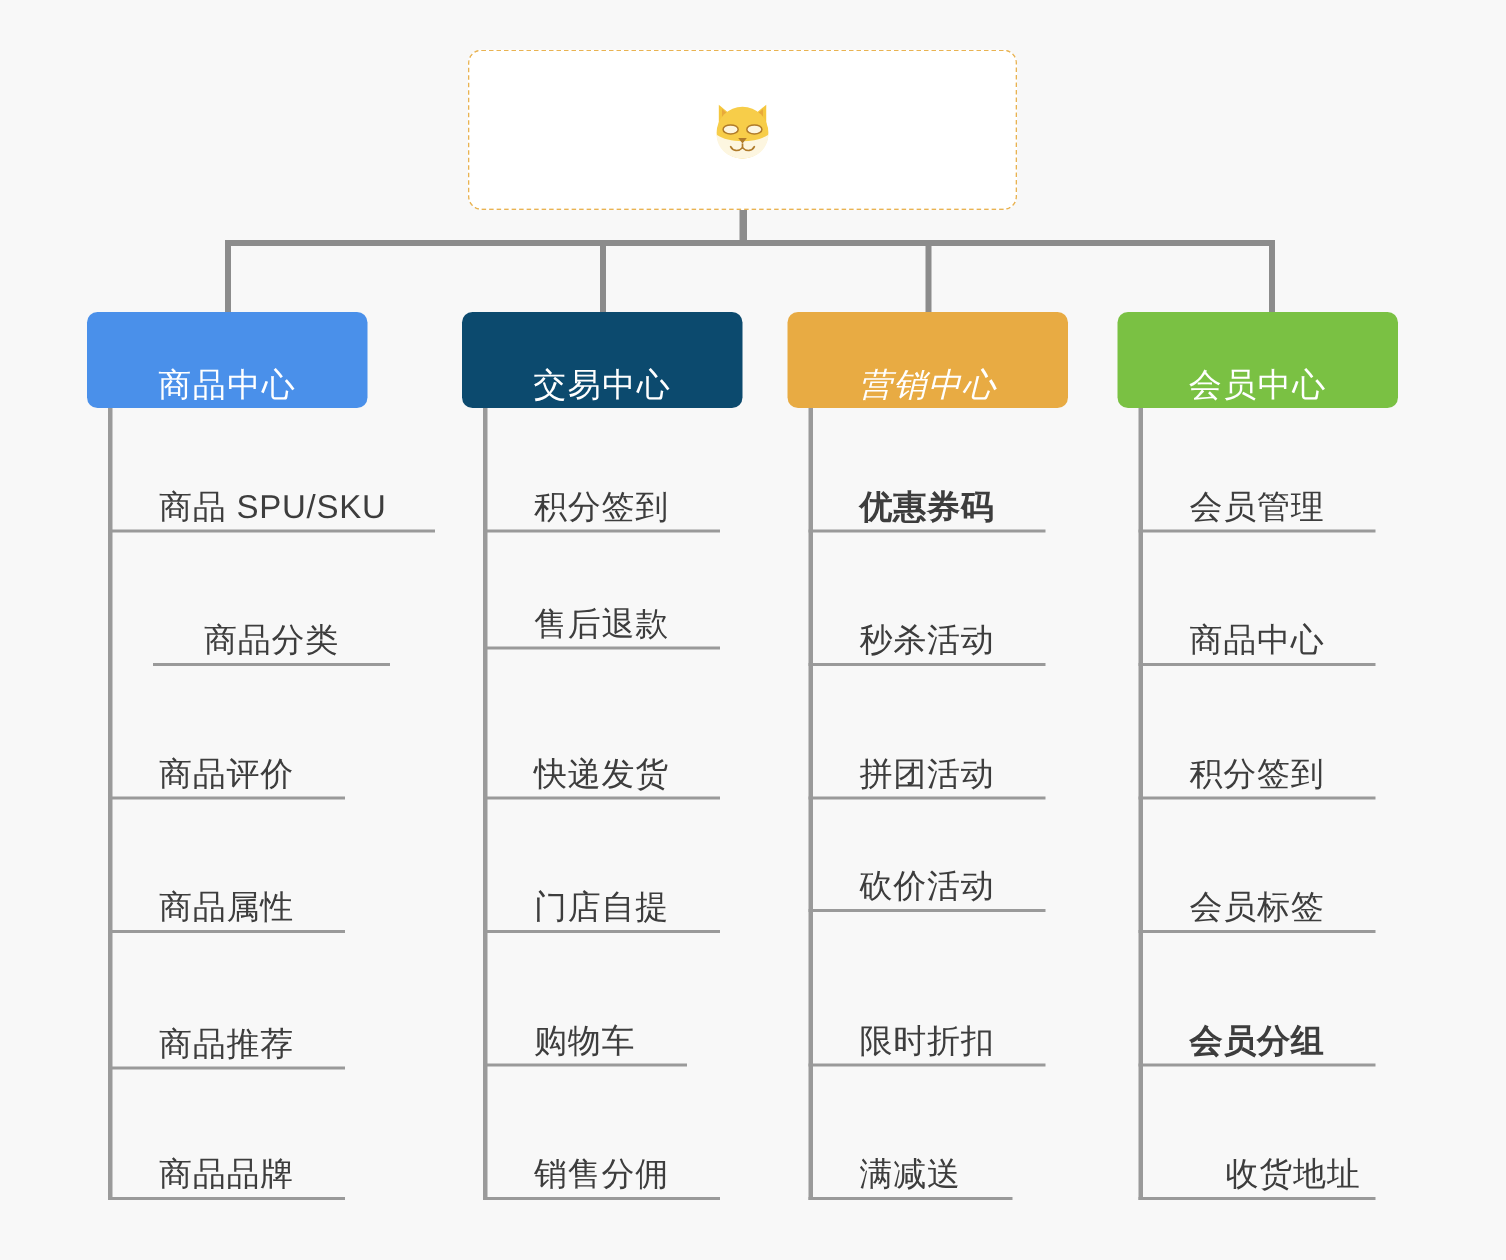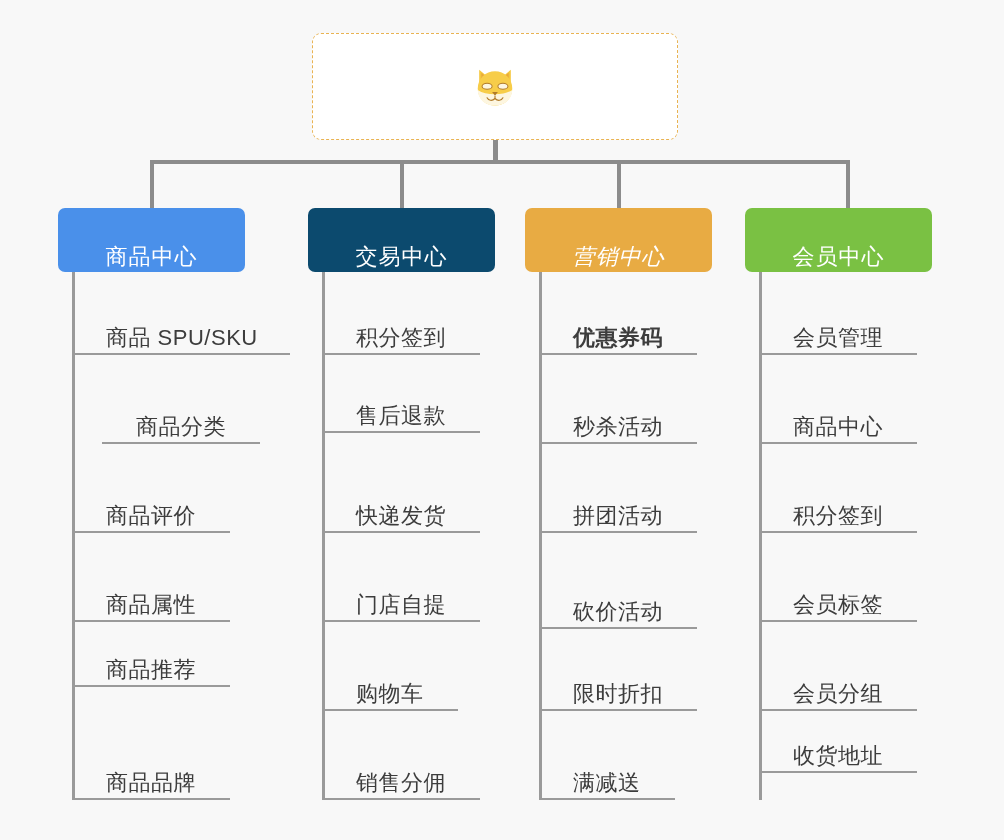--- a/index.html
+++ b/index.html
@@ -148,21 +148,21 @@
     </div>
     <div class="leaf" style="top:188px; width:158px;margin-left:30px;">
       <span class="leaf-label">商品分类</span>
     </div>
     <div class="leaf" style="top:277px; width:158px;">
       <span class="leaf-label">商品评价</span>
     </div>
     <div class="leaf" style="top:366px; width:158px;">
       <span class="leaf-label">商品属性</span>
     </div>
-    <div class="leaf" style="top:431px; width:158px;text-align:right;">
+    <div class="leaf" style="top:457px; width:158px;text-align:right;">
       <span class="leaf-label">商品推荐</span>
     </div>
     <div class="leaf" style="top:544px; width:158px;">
       <span class="leaf-label">商品品牌</span>
     </div>
   </div>
 
   <div class="column" style="left:308px;">
     <div class="cat-header" style="background:#0c4a6e;">
       <span>交易中心</span>
@@ -195,21 +195,21 @@
     <div class="trunk" style="height:528px;"></div>
     <div class="leaf" style="top:99px;  width:158px;font-weight:bold;">
       <span class="leaf-label">优惠券码</span>
     </div>
     <div class="leaf" style="top:188px; width:158px;">
       <span class="leaf-label">秒杀活动</span>
     </div>
     <div class="leaf" style="top:277px; width:158px;">
       <span class="leaf-label">拼团活动</span>
     </div>
-    <div class="leaf" style="top:373px; width:158px;">
+    <div class="leaf" style="top:352px; width:158px;">
       <span class="leaf-label">砍价活动</span>
     </div>
     <div class="leaf" style="top:455px; width:158px;">
       <span class="leaf-label">限时折扣</span>
     </div>
     <div class="leaf" style="top:544px; width:136px;">
       <span class="leaf-label">满减送</span>
     </div>
   </div>
 
@@ -223,21 +223,21 @@
     </div>
     <div class="leaf" style="top:188px; width:158px;">
       <span class="leaf-label">商品中心</span>
     </div>
     <div class="leaf" style="top:277px; width:158px;text-align:center;">
       <span class="leaf-label">积分签到</span>
     </div>
     <div class="leaf" style="top:366px; width:158px;">
       <span class="leaf-label">会员标签</span>
     </div>
-    <div class="leaf" style="top:455px; width:158px;">
+    <div class="leaf" style="top:455px; width:158px;font-weight:bold;">
       <span class="leaf-label">会员分组</span>
     </div>
-    <div class="leaf" style="top:517px; width:158px;">
+    <div class="leaf" style="top:544px; width:158px;justify-content:flex-end;">
       <span class="leaf-label">收货地址</span>
     </div>
   </div>
 
 </div>
 
 </body></html>

